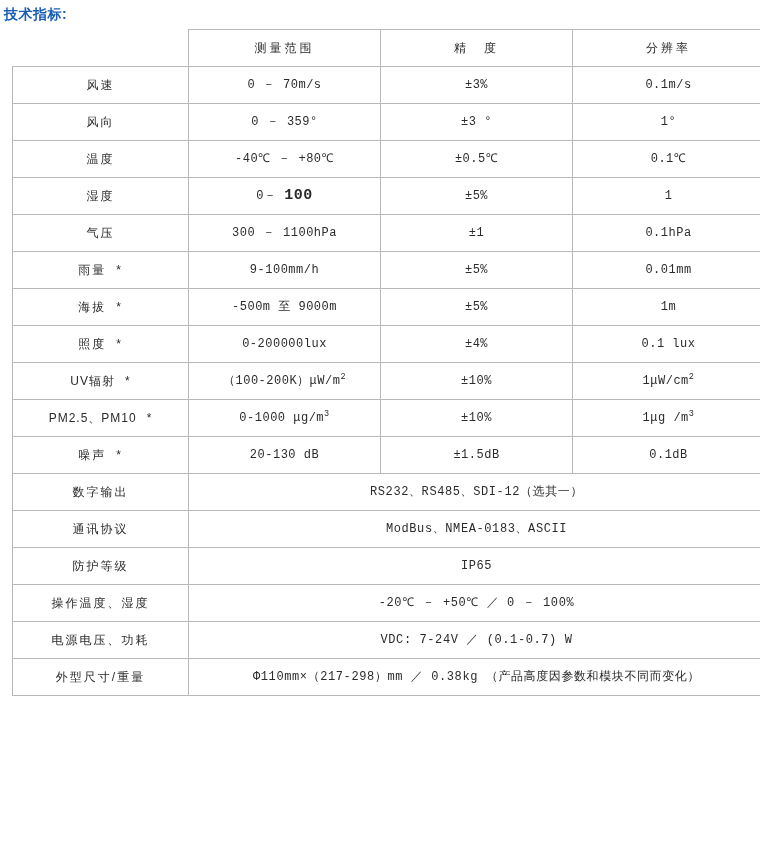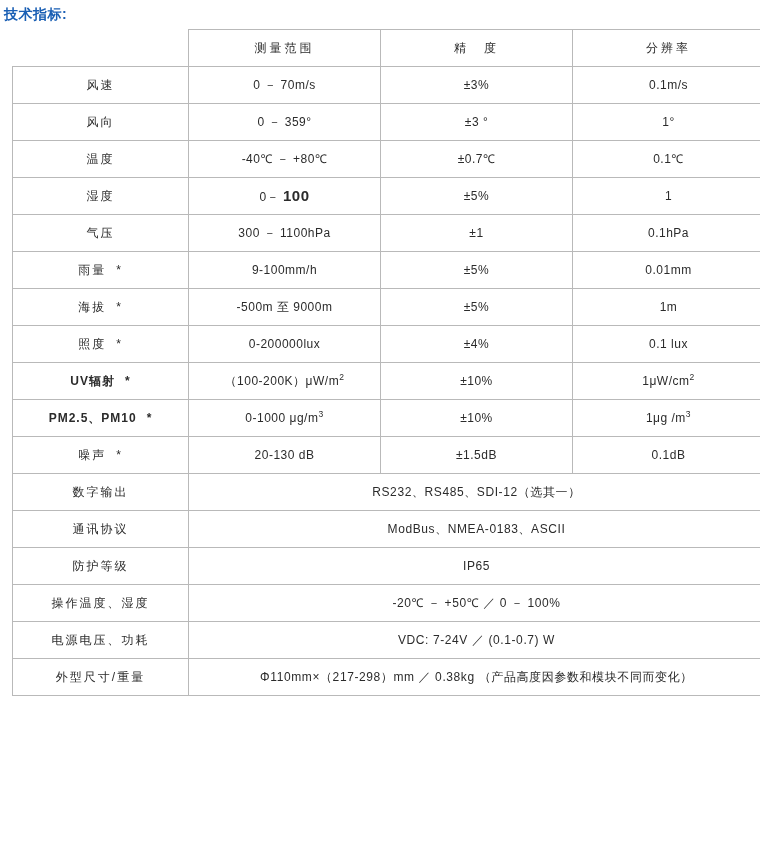--- a/index.html
+++ b/index.html
@@ -56,25 +56,25 @@
   }
   .hdr td.blank { border-left: 1px solid #ffffff; border-top: 1px solid #ffffff; }
   .label-cell {
     letter-spacing: 2px;
   }
   .label-cell .star {
     margin-left: 10px;
     font-size: 12px;
   }
   .bold-label {
-    font-weight: bold;
+    font-weight: normal;
     letter-spacing: 1px;
   }
   .mono {
-    font-family: Liberation Sans, sans-serif;
+    font-family: Liberation Mono, monospace;
     letter-spacing: 0.5px;
   }
   sup {
     font-size: 8.5px;
     vertical-align: super;
     line-height: 0;
   }
   .big100 {
     font-weight: bold;
     font-size: 15px;
@@ -115,21 +115,21 @@
       <tr>
         <td class="label-cell">风向</td>
         <td class="mono">0 － 359°</td>
         <td class="mono">±3 °</td>
         <td class="mono">1°</td>
       </tr>
 
       <tr>
         <td class="label-cell">温度</td>
         <td class="mono">-40℃ － +80℃</td>
-        <td class="mono">±0.7℃</td>
+        <td class="mono">±0.5℃</td>
         <td class="mono">0.1℃</td>
       </tr>
 
       <tr>
         <td class="label-cell">湿度</td>
         <td class="mono"><span class="mono">0－</span> <span class="big100">100</span></td>
         <td class="mono">±5%</td>
         <td class="mono">1</td>
       </tr>
 

